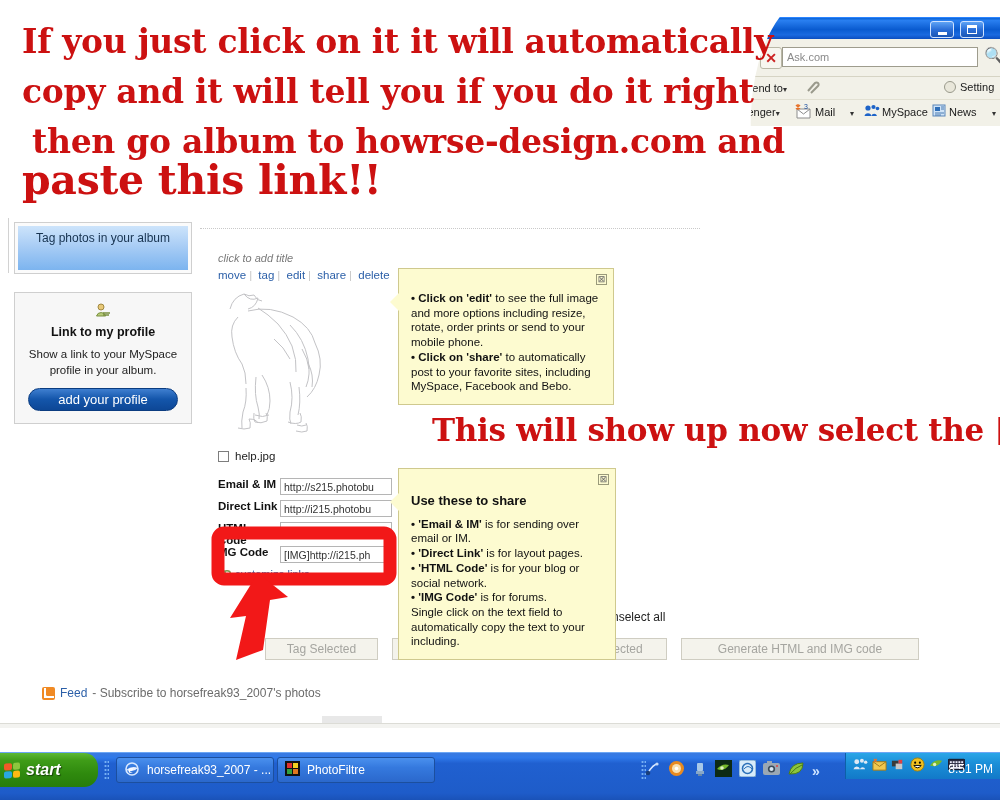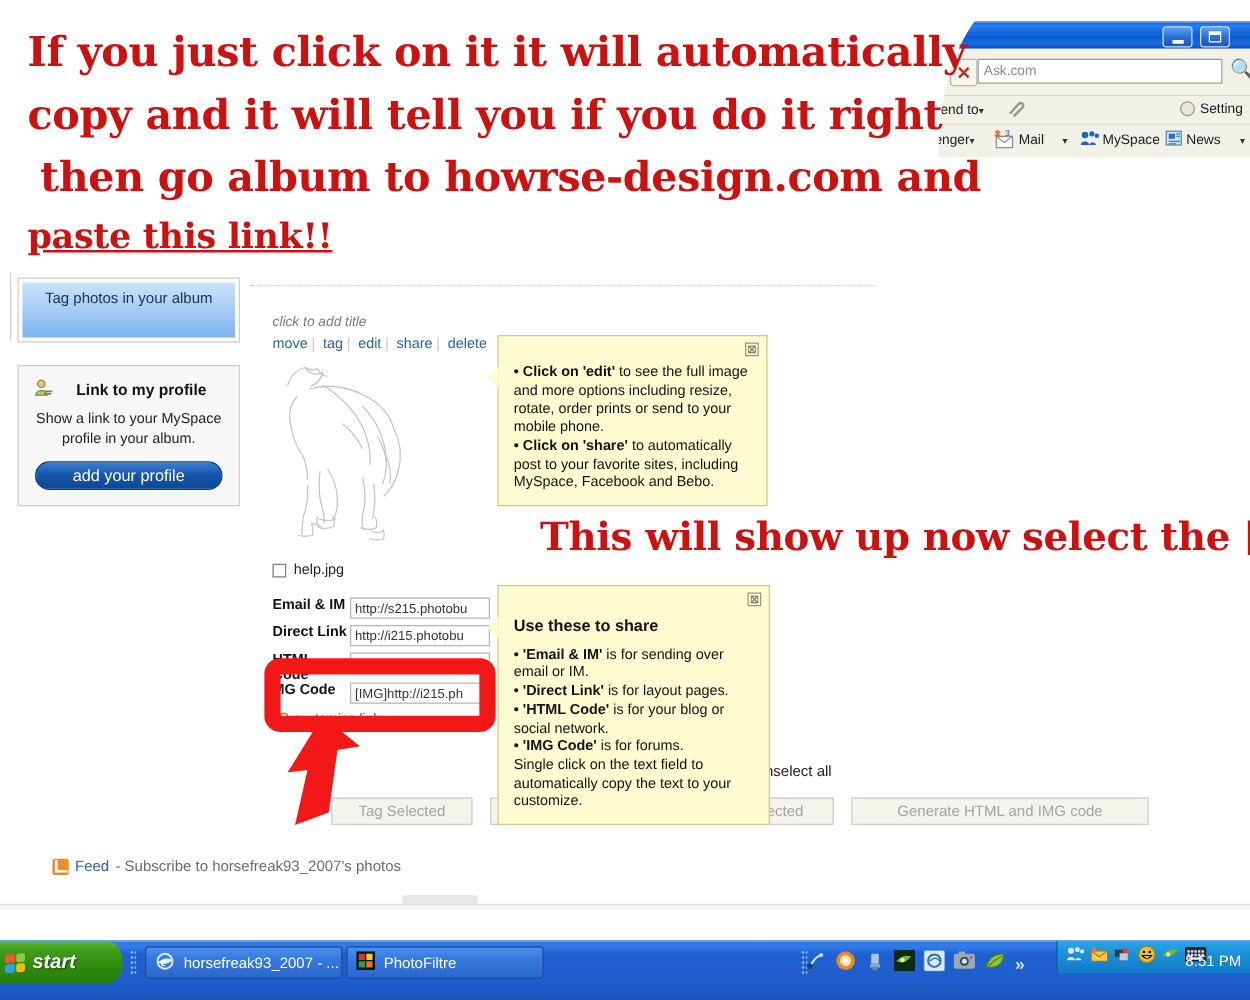--- a/index.html
+++ b/index.html
@@ -94,21 +94,21 @@
   #tag-banner {
     width:100%; height:44px;
     background:linear-gradient(180deg,#cde4fb 0%,#a9cdf5 45%,#7cb4ef 100%);
     display:flex; align-items:flex-start; justify-content:center; padding-top:5px;
     font-size:12px; color:#16324f;
   }
   #profile-box {
     position:relative; margin-top:18px; width:178px;
     border:1px solid #cfcfcf; background:#f7f7f7; padding:10px 12px 12px;
   }
-  #profile-title { font-size:12.5px; font-weight:bold; color:#111; display:flex; align-items:center; gap:18px;}
+  #profile-title { font-size:12.5px; font-weight:bold; color:#111; display:flex; align-items:center; gap:5px;flex-direction:column;}
   #profile-desc { font-size:11.5px; color:#222; text-align:center; margin-top:8px; line-height:1.35; }
   #add-profile-btn {
     margin:10px auto 0; width:150px; height:23px; border-radius:12px;
     background:linear-gradient(180deg,#3f7fd0 0%,#1456ab 48%,#0d4796 100%);
     border:1px solid #0b3c80;
     color:#fff; font-size:13px; display:flex; align-items:center; justify-content:center;
   }
 
   
   #photo-col { position:absolute; left:218px; top:252px; width:175px; }
@@ -252,21 +252,21 @@
   
   #annot { position:absolute; left:0; top:0; width:1000px; height:800px; pointer-events:none; }
   .red-text {
     position:absolute; color:#cc1111;
     font-family:"DejaVu Serif", serif; font-weight:bold;
     white-space:nowrap;
   }
   #ann1 { left:22px;  top:22px;  font-size:33px; letter-spacing:-0.3px;}
   #ann2 { left:22px;  top:72px;  font-size:33px; letter-spacing:-0.3px;}
   #ann3 { left:32px;  top:122px; font-size:33px; letter-spacing:-0.3px;}
-  #ann4 { left:22px;  top:172px; font-size:28px; letter-spacing:-0.3px;text-decoration:underline;}
+  #ann4 { left:22px;  top:156px; font-size:41px; letter-spacing:-0.3px;}
   #ann5 { left:432px; top:412px; font-size:31px; letter-spacing:-0.3px;}
 
   #white-blob {
     position:absolute; left:700px; top:0px; width:300px; height:232px;
     pointer-events:none;
   }
 </style>
 </head>
 <body>
 
@@ -512,21 +512,21 @@
     <div class="tip-head" style="margin-top:14px;">Use these to share</div>
     <div>
       <p class="tip-line"><b>• 'Email &amp; IM'</b><span> is for sending over</span></p>
       <p class="tip-line"><span>email or IM.</span></p>
       <p class="tip-line"><b>• 'Direct Link'</b><span> is for layout pages.</span></p>
       <p class="tip-line"><b>• 'HTML Code'</b><span> is for your blog or</span></p>
       <p class="tip-line"><span>social network.</span></p>
       <p class="tip-line"><b>• 'IMG Code'</b><span> is for forums.</span></p>
       <p class="tip-line"><span>Single click on the text field to</span></p>
       <p class="tip-line"><span>automatically copy the text to your</span></p>
-      <p class="tip-line"><span>customize.</span></p>
+      <p class="tip-line"><span>including.</span></p>
     </div>
   </div>
 
   <svg id="white-blob">
     <path d="M0 0 H300 V15 H760 Z M0 0 H40 Q10 40 8 110 Q6 170 40 210 Q60 232 110 232 H0 Z" fill="#ffffff"></path>
     <path d="M0 0 H46 Q14 38 11 110 Q9 172 44 212 Q66 234 120 234 H0 Z" fill="#ffffff"></path>
     <path d="M700 0 h-700 v234 h120 q-60 -10 -80 -60 q-16 -42 -12 -96 q4 -54 30 -78 h642 z" fill="#ffffff"></path>
     <path d="M0 126 h300 v106 h-300 z" fill="#ffffff"></path>
     <path d="M0 128 h300 v104 h-300 z" fill="#ffffff"></path>
     <path d="M95 0 q-40 36 -44 112 q-4 78 48 120 h-99 v-232 z" fill="#ffffff"></path>

